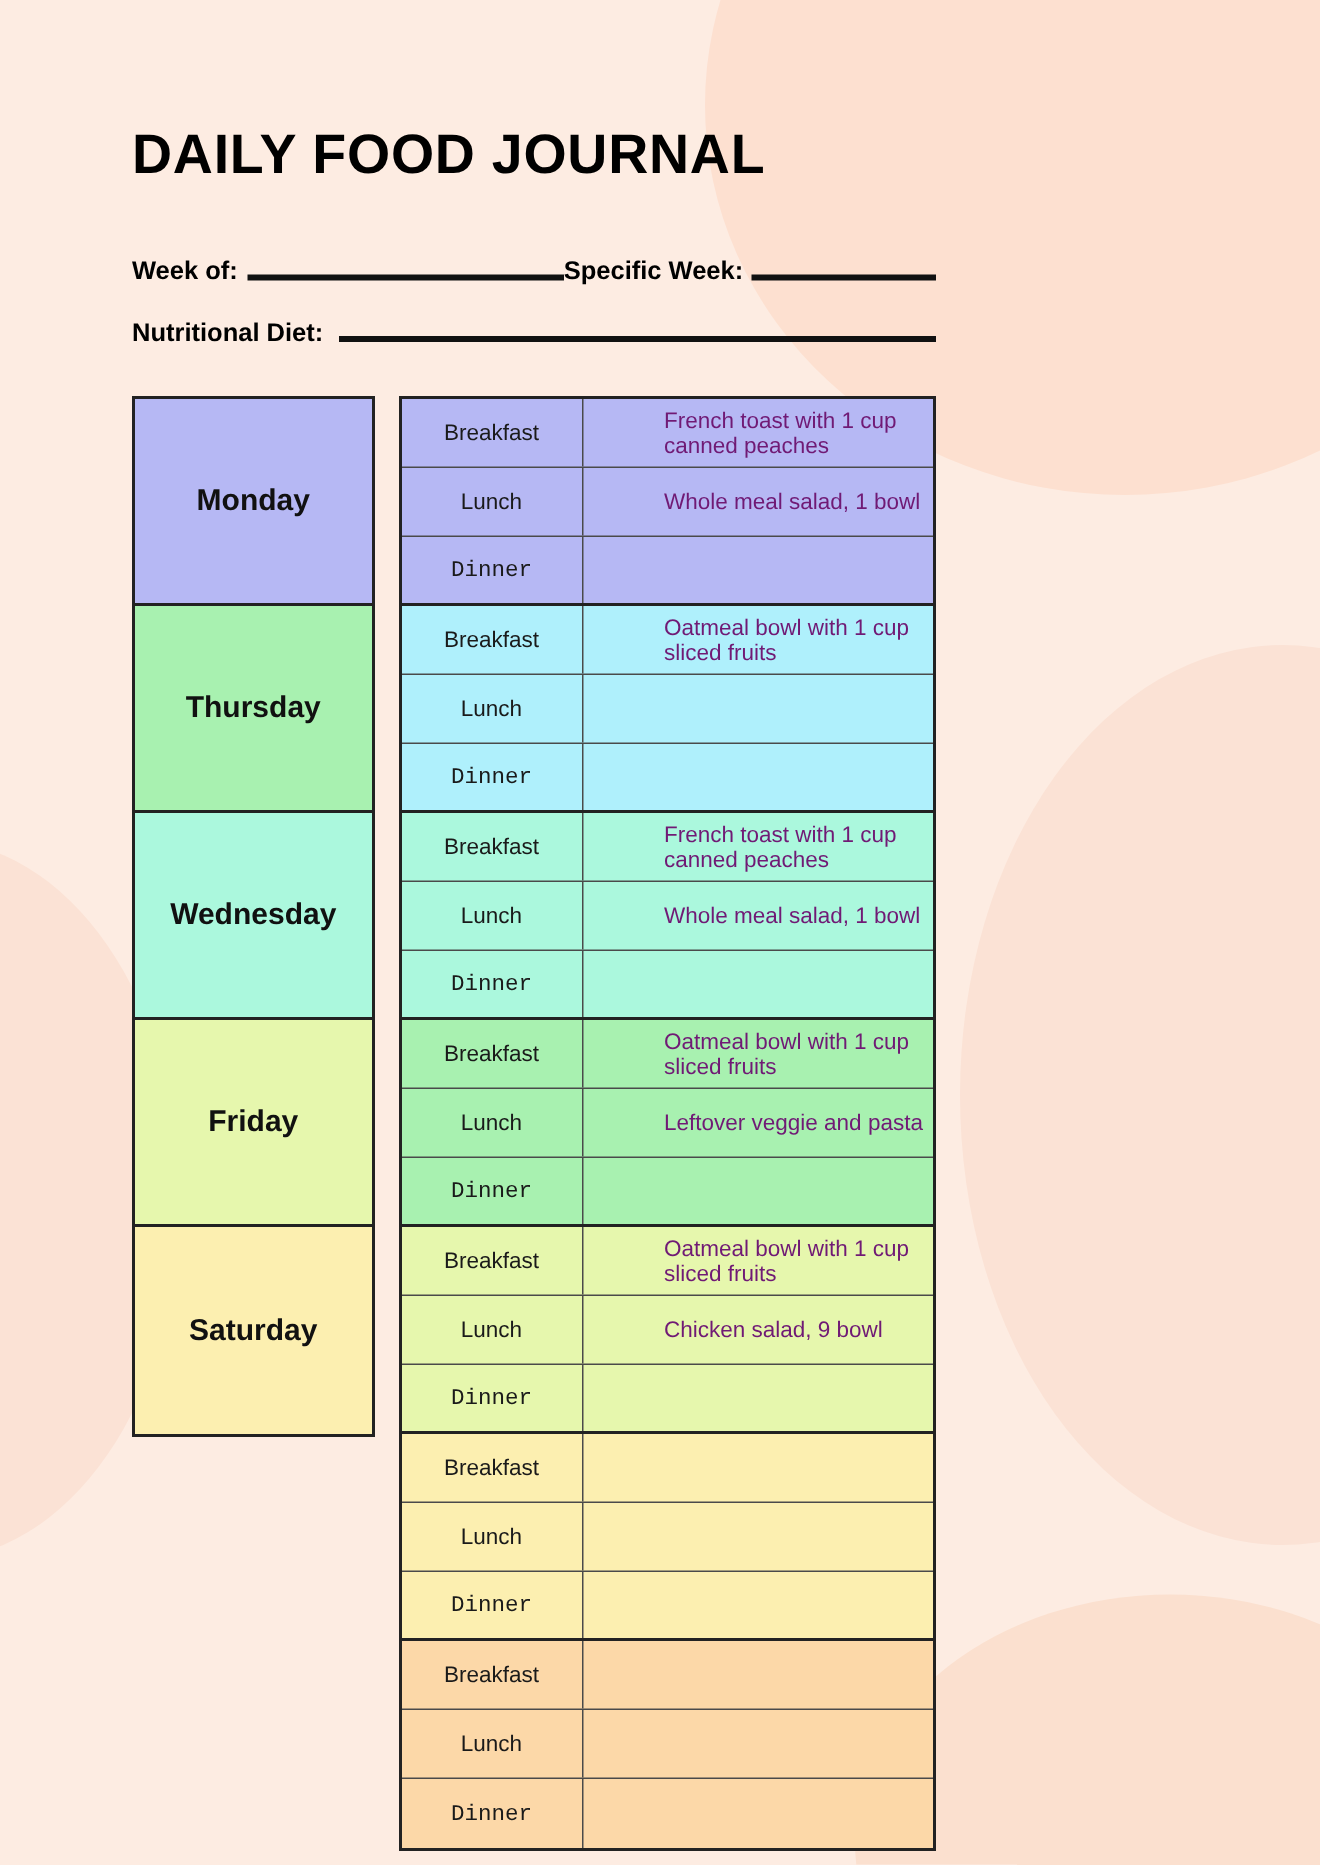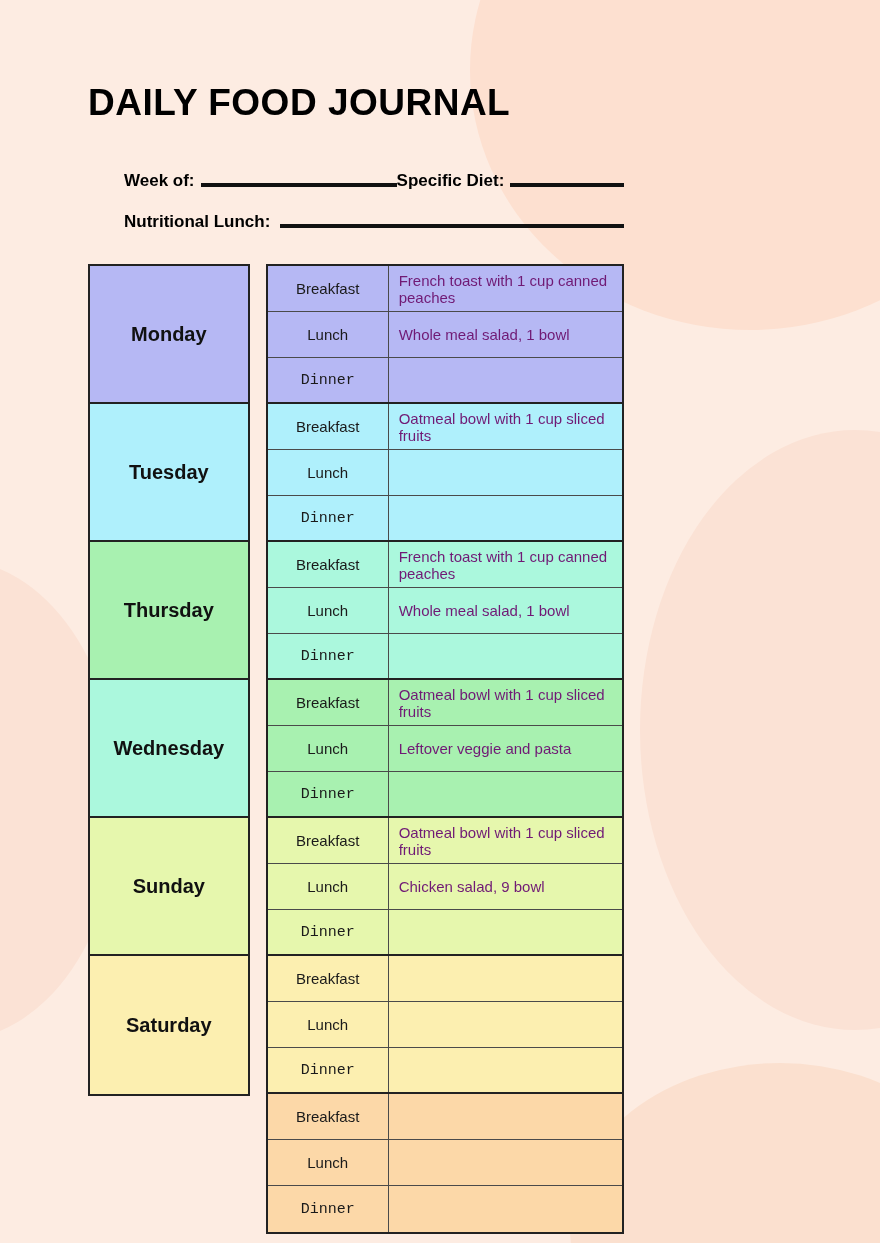--- a/index.html
+++ b/index.html
@@ -63,21 +63,20 @@
     font-size: 37px;
     font-weight: bold;
     letter-spacing: 0.5px;
     color: #000;
     margin: 0 0 0 0;
     padding-top: 12px;
   }
 
   .meta {
     margin-top: 48px;
-    margin-left: 36px;
   }
   .meta-row {
     display: flex;
     align-items: flex-end;
     margin-bottom: 24px;
   }
   .meta-label {
     font-size: 17px;
     font-weight: bold;
     color: #000;
@@ -125,20 +124,21 @@
   .meals-col {
     width: 476px;
     margin-left: 16px;
     border: 2px solid #222;
     box-sizing: border-box;
   }
   .meal-row {
     display: flex;
     border-bottom: 1px solid #4a4a4a;
     box-sizing: border-box;
+    gap: 44px;
   }
   .meal-row.day-end { border-bottom: 2px solid #222; font-family: Liberation Mono, monospace; }
   .meal-row:last-child { border-bottom: none; }
   .meal-type {
     width: 121px;
     min-width: 121px;
     border-right: 1px solid #4a4a4a;
     display: flex;
     align-items: center;
     justify-content: center;
@@ -166,45 +166,42 @@
 
 <div class="page">
 
   <h1 class="title">DAILY FOOD JOURNAL</h1>
 
   <div class="meta">
     <div class="meta-row">
       <span class="meta-label">Week of:</span>
       <span class="meta-line line-weekof"></span>
       <span class="spacer-grow"></span>
-      <span class="meta-label">Specific Diet:</span>
+      <span class="meta-label">Specific Week:</span>
       <span class="meta-line line-diet"></span>
     </div>
     <div class="meta-row">
-      <span class="meta-label">Nutritional Lunch:</span>
+      <span class="meta-label">Nutritional Diet:</span>
       <span class="meta-line line-goal"></span>
     </div>
   </div>
 
   <div class="planner">
     <div class="days-col" id="days-col">
         <div class="day-cell" style="height: 138px; background: rgb(182, 184, 244);">
           <span class="day-label">Monday</span>
         </div>
-        <div class="day-cell" style="height: 138px; background: rgb(175, 240, 252);">
-          <span class="day-label">Tuesday</span>
-        </div>
         <div class="day-cell" style="height: 138px; background: rgb(168, 241, 176);">
           <span class="day-label">Thursday</span>
         </div>
         <div class="day-cell" style="height: 138px; background: rgb(171, 248, 221);">
           <span class="day-label">Wednesday</span>
         </div>
         <div class="day-cell" style="height: 138px; background: rgb(230, 247, 173);">
-          <span class="day-label">Sunday</span>
+          <span class="day-label">Friday</span>
         </div>
         <div class="day-cell" style="height: 138px; background: rgb(252, 239, 176);">
           <span class="day-label">Saturday</span>
         </div>
       </div>
     <div class="meals-col" id="meals-col">
         <div class="meal-row" style="height: 46px; background: rgb(182, 184, 244);">
           <div class="meal-type">Breakfast</div>
           <div class="meal-text">French toast with 1 cup canned peaches</div>
         </div>

